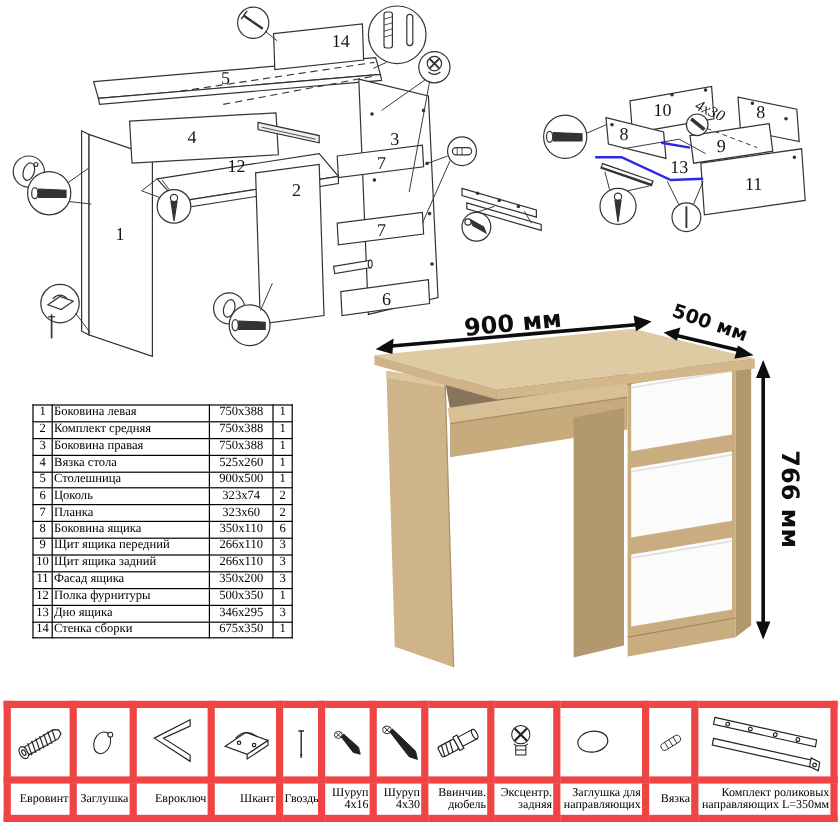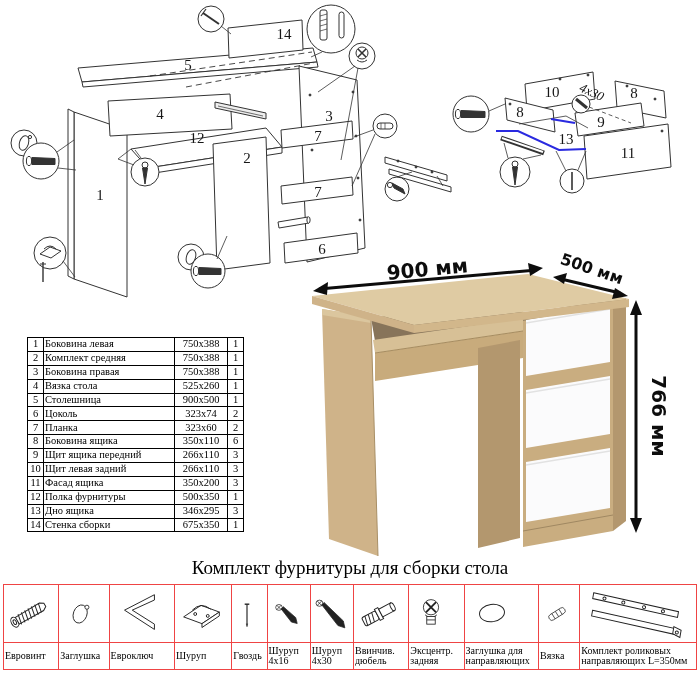--- a/index.html
+++ b/index.html
@@ -15,21 +15,21 @@
   
   .parts{position:absolute;left:27px;top:337px;width:216px;border-collapse:collapse;
          table-layout:fixed;font-size:10.5px;line-height:1;}
   .parts td{border:1px solid #000;height:12.9px;padding:0 1px;overflow:hidden;white-space:nowrap;}
   .parts td.c{text-align:center;}
   
   .hw-title{position:absolute;left:0;top:557px;width:700px;text-align:center;
             font-size:19px;color:#000;}
   .hw{position:absolute;left:3px;top:584px;width:694px;border-collapse:collapse;
       table-layout:fixed;}
-  .hw td{border:1px solid #ef4444;text-align:left;vertical-align:middle;padding:0;}
+  .hw td{border:6px solid #ef4444;text-align:right;vertical-align:middle;padding:0;}
   .hw .ico-row td{height:57px;}
   .hw .lab-row td{height:26px;font-size:10px;line-height:1.05;padding:0 1px;}
   .hw .qty-row td{height:20px;font-size:16px;}
 </style>
 </head>
 <body>
 
 <div class="sheet">
 
   <svg class="gfx" width="700" height="694" viewBox="0 0 700 694">
@@ -328,21 +328,21 @@
           <td class="c">6</td>
         </tr>
       <tr>
           <td class="c">9</td>
           <td>Щит ящика передний</td>
           <td class="c">266x110</td>
           <td class="c">3</td>
         </tr>
       <tr>
           <td class="c">10</td>
-          <td>Щит левая задний</td>
+          <td>Щит ящика задний</td>
           <td class="c">266x110</td>
           <td class="c">3</td>
         </tr>
       <tr>
           <td class="c">11</td>
           <td>Фасад ящика</td>
           <td class="c">350x200</td>
           <td class="c">3</td>
         </tr>
       <tr>
@@ -359,21 +359,20 @@
         </tr>
       <tr>
           <td class="c">14</td>
           <td>Стенка сборки</td>
           <td class="c">675x350</td>
           <td class="c">1</td>
         </tr>
     </tbody>
   </table>
 
-  <div class="hw-title">Комплект фурнитуры для сборки стола</div>
 
   <table class="hw">
     <colgroup>
       <col style="width:55px">
         <col style="width:50px">
         <col style="width:65px">
         <col style="width:57px">
       <col style="width:35px">
         <col style="width:43px">
         <col style="width:43px">
@@ -494,21 +493,21 @@
             <polygon points="96,34 104,36.5 104,44 96,41.5"></polygon>
                 <circle cx="100" cy="39.5" r="1.6"></circle>
               </g>
           </svg>
           </td>
       </tr>
       <tr class="lab-row">
         <td>Евровинт</td>
         <td>Заглушка</td>
         <td>Евроключ</td>
-        <td>Шуруп</td>
+        <td>Шкант</td>
         <td>Гвоздь</td>
         <td>Шуруп 4x16</td>
         <td>Шуруп 4x30</td>
         <td>Ввинчив. дюбель</td>
         <td>Эксцентр. задняя</td>
         <td>Заглушка для направляющих</td>
         <td>Вязка</td>
         <td>Комплект роликовых направляющих L=350мм</td>
       </tr>
     </tbody>

